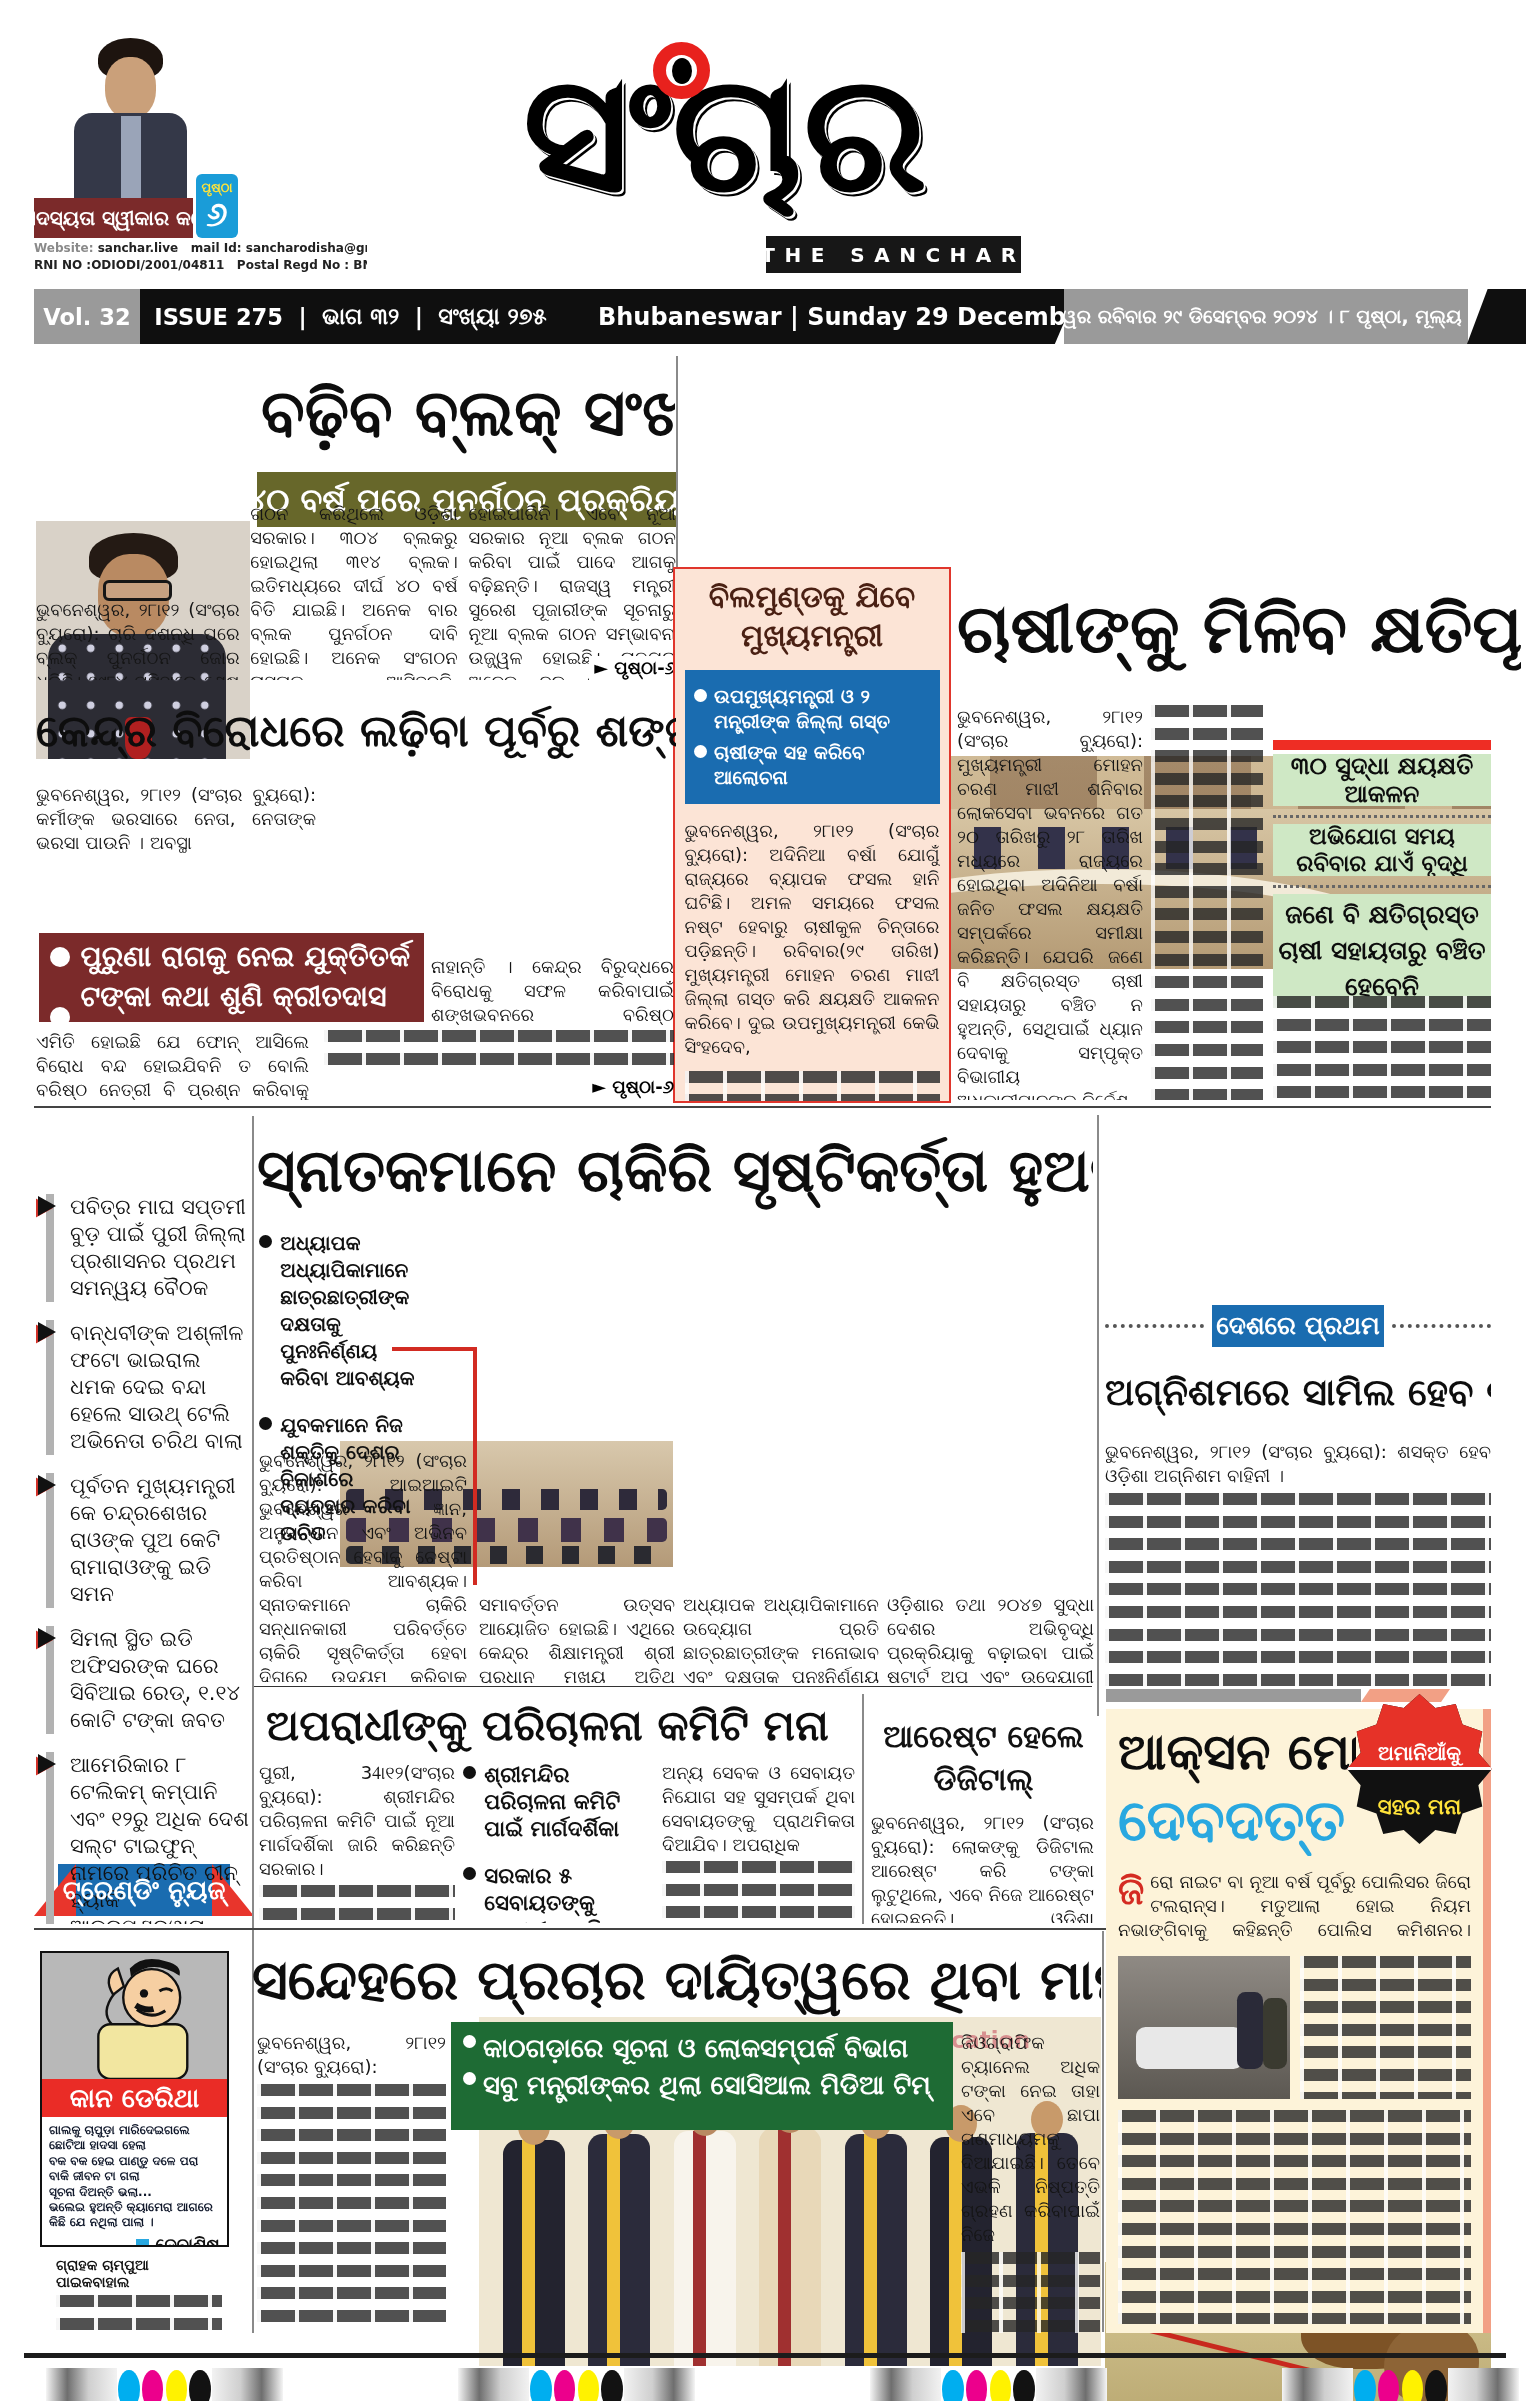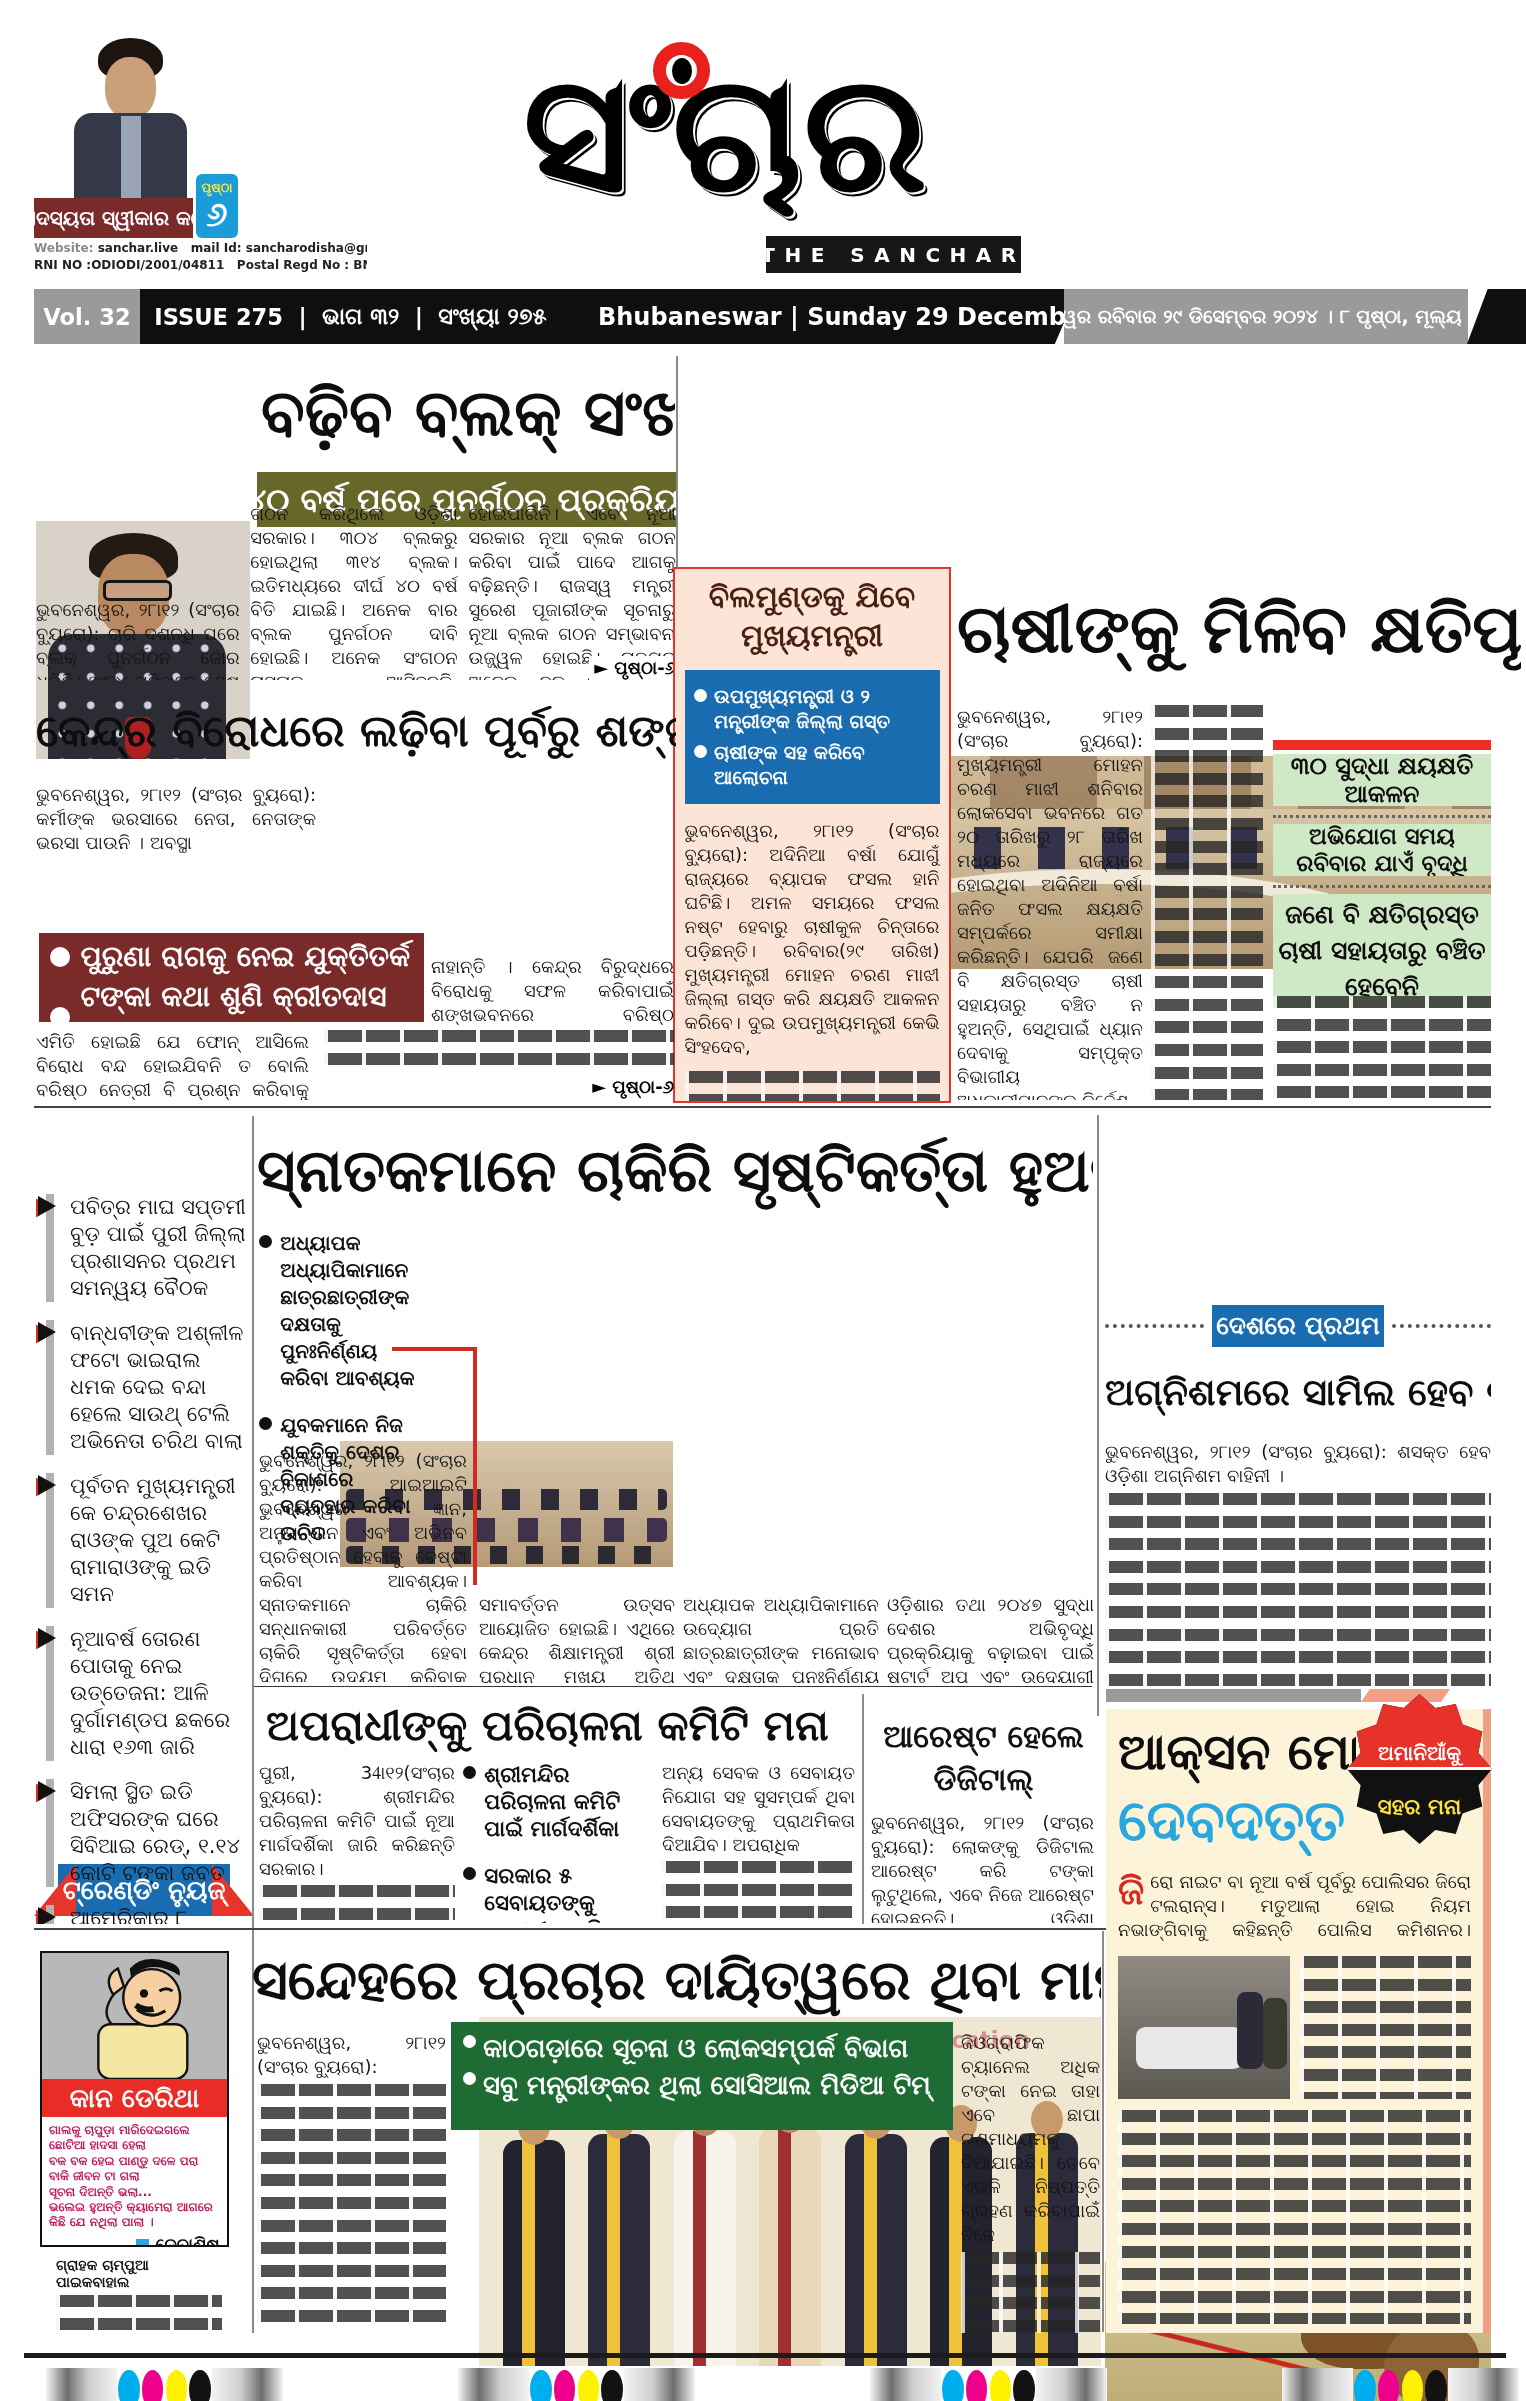--- a/index.html
+++ b/index.html
@@ -54,21 +54,21 @@
   .tagblue{background:#1a6cb0;color:#fff;font-weight:800;font-size:25px;display:flex;align-items:center;justify-content:center;}
   .creambox{background:#fdf3d9;border-right:8.3px solid #f2a085;overflow:hidden;}
   .badge-star{clip-path:polygon(100% 50%,90.6% 60.9%,93.3% 75%,79.7% 79.7%,75% 93.3%,60.9% 90.6%,50% 100%,39.1% 90.6%,25% 93.3%,20.3% 79.7%,6.7% 75%,9.4% 60.9%,0% 50%,9.4% 39.1%,6.7% 25%,20.3% 20.3%,25% 6.7%,39.1% 9.4%,50% 0%,60.9% 9.4%,75% 6.7%,79.7% 20.3%,93.3% 25%,90.6% 39.1%);
      background:#111;display:flex;flex-direction:column;}
   .badge-top{background:#e63228;color:#fff;font-weight:800;font-size:20px;height:47%;display:flex;align-items:flex-end;justify-content:center;padding-bottom:2.4px;border-bottom:3.6px solid #fff;}
   .badge-bot{color:#ffe33a;font-weight:800;font-size:21.4px;flex:1;display:flex;align-items:center;justify-content:center;}
   .greenbox{background:#1e6b34;color:#fff;font-weight:800;font-size:26px;line-height:37px;padding:8.3px 12px;overflow:hidden;}
   .greenbox .row{display:flex;align-items:flex-start;gap:7px;}
   .cartoonbox{border:2.4px solid #111;background:#fff;overflow:hidden;}
   .cartoon-banner{background:#ea2c26;color:#fff;font-weight:800;font-size:26px;display:flex;align-items:center;justify-content:center;}
-  .verse{font-size:12px;line-height:15.4px;font-weight:700;color:#be185d;padding:6px 7.1px 0 7.1px;}
+  .verse{font-size:12px;line-height:15.4px;font-weight:700;color:#0f172a;padding:6px 7.1px 0 7.1px;}
   .sig{display:flex;align-items:center;justify-content:flex-end;gap:6px;font-size:18px;font-weight:800;padding:3.6px 7.1px;}
   .sig .sq{width:13px;height:13px;background:#29a8e0;}
   .reg{display:flex;align-items:center;}
   .reg .grad{width:71px;height:43px;background:linear-gradient(90deg,#f5f5f5,#6e6e6e 30%,#cfcfcf 60%,#f2f2f2);}
   .reg .grad.r{transform:scaleX(-1);}
   .reg .el{width:21.4px;height:39px;border-radius:50%;margin:0 1.2px;}
   .dropcap{float:left;color:#d42b22;font-size:38px;line-height:38px;font-weight:800;margin:2.4px 6px 0 0;}
 </style>
 </head>
 <body>
@@ -215,21 +215,20 @@
 
   <div class="abs t-head" style="left:58px;top:1121px;width:172px;height:52px;">
     <span class="tri l"></span>
     <span class="tri r"></span>
     <span style="position:relative;z-index:2;">ଟ୍ରେଣ୍ଡିଂ ନ୍ୟୁଜ୍</span>
   </div>
   <div class="abs" style="left:36px;top:1194px;width:214px;height:730px;overflow:hidden;">
     <div class="t-item"><span class="arr"></span><span>ପବିତ୍ର ମାଘ ସପ୍ତମୀ ବୁଡ଼ ପାଇଁ ପୁରୀ ଜିଲ୍ଲା ପ୍ରଶାସନର ପ୍ରଥମ ସମନ୍ୱୟ ବୈଠକ</span></div>
     <div class="t-item"><span class="arr"></span><span>ବାନ୍ଧବୀଙ୍କ ଅଶ୍ଳୀଳ ଫଟୋ ଭାଇରାଲ ଧମକ ଦେଇ ବନ୍ଦା ହେଲେ ସାଉଥ୍ ଟେଲି ଅଭିନେତା ଚରିଥ ବାଲା</span></div>
     <div class="t-item"><span class="arr"></span><span>ପୂର୍ବତନ ମୁଖ୍ୟମନ୍ତ୍ରୀ କେ ଚନ୍ଦ୍ରଶେଖର ରାଓଙ୍କ ପୁଅ କେଟି ରାମାରାଓଙ୍କୁ ଇଡି ସମନ</span></div>
-    <div class="t-item"><span class="arr"></span><span>ନୂଆବର୍ଷ ତୋରଣ ପୋତାକୁ ନେଇ ଉତ୍ତେଜନା: ଆଳି ଦୁର୍ଗାମଣ୍ଡପ ଛକରେ ଧାରା ୧୬୩ ଜାରି</span></div>
     <div class="t-item"><span class="arr"></span><span>ସିମଲା ସ୍ଥିତ ଇଡି ଅଫିସରଙ୍କ ଘରେ ସିବିଆଇ ରେଡ୍, ୧.୧୪ କୋଟି ଟଙ୍କା ଜବତ</span></div>
     <div class="t-item"><span class="arr"></span><span>ଆମେରିକାର ୮ ଟେଲିକମ୍ କମ୍ପାନି ଏବଂ ୧୨ରୁ ଅଧିକ ଦେଶ ସଲ୍ଟ ଟାଇଫୁନ୍ ନାମରେ ପରିଚିତ ଚୀନ୍ ହ୍ୟାକିଂ ଆକ୍ରମଣଦ୍ୱାରା ପ୍ରଭାବିତ</span></div>
 
   </div>
   <div class="abs vline" style="left:252px;top:1116px;height:1217px;"></div>
 
   <div class="abs hl" style="left:257px;top:1124px;width:836px;height:95px;font-size:59px;line-height:93px;">ସ୍ନାତକମାନେ ଚାକିରି ସୃଷ୍ଟିକର୍ତ୍ତା ହୁଅନ୍ତୁ</div>
   <div class="abs" style="left:259px;top:1230px;width:166px;height:333px;overflow:hidden;">
     <div class="conv-bullet">
         <span class="dot"></span>

